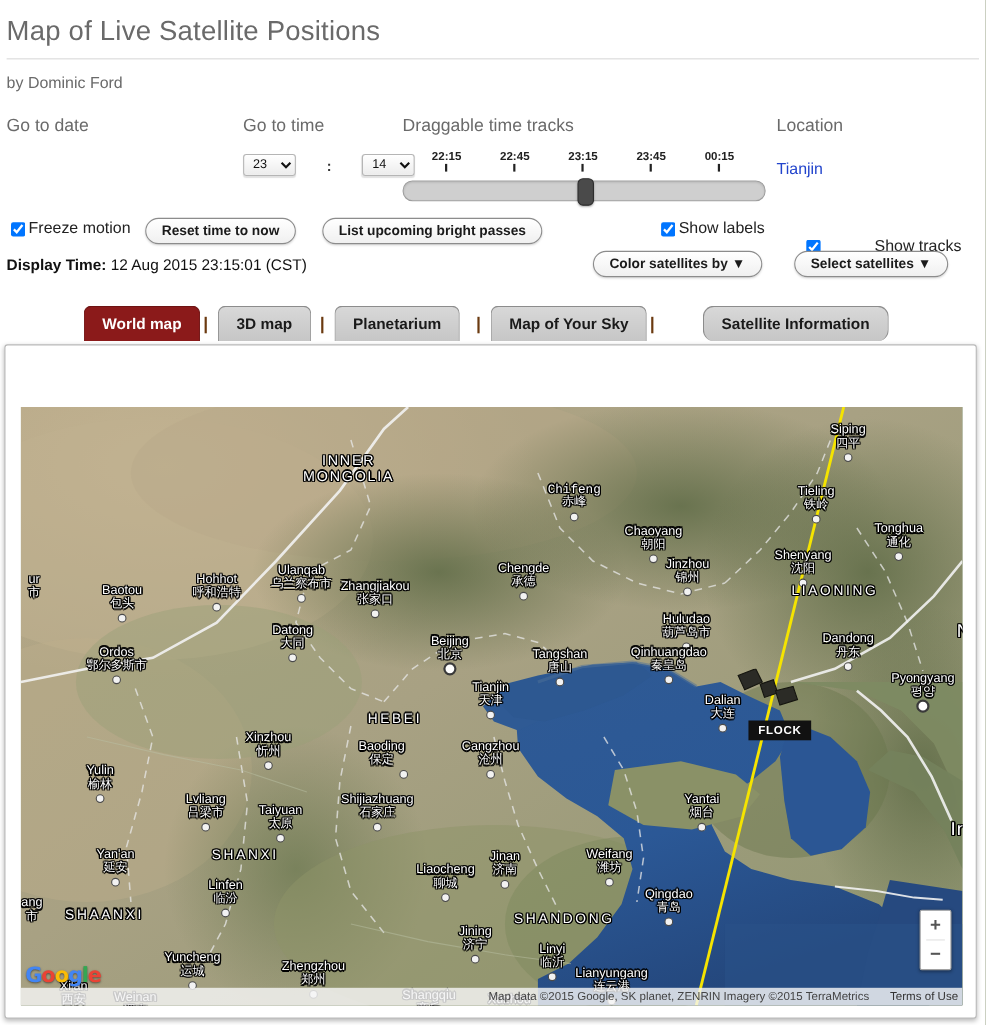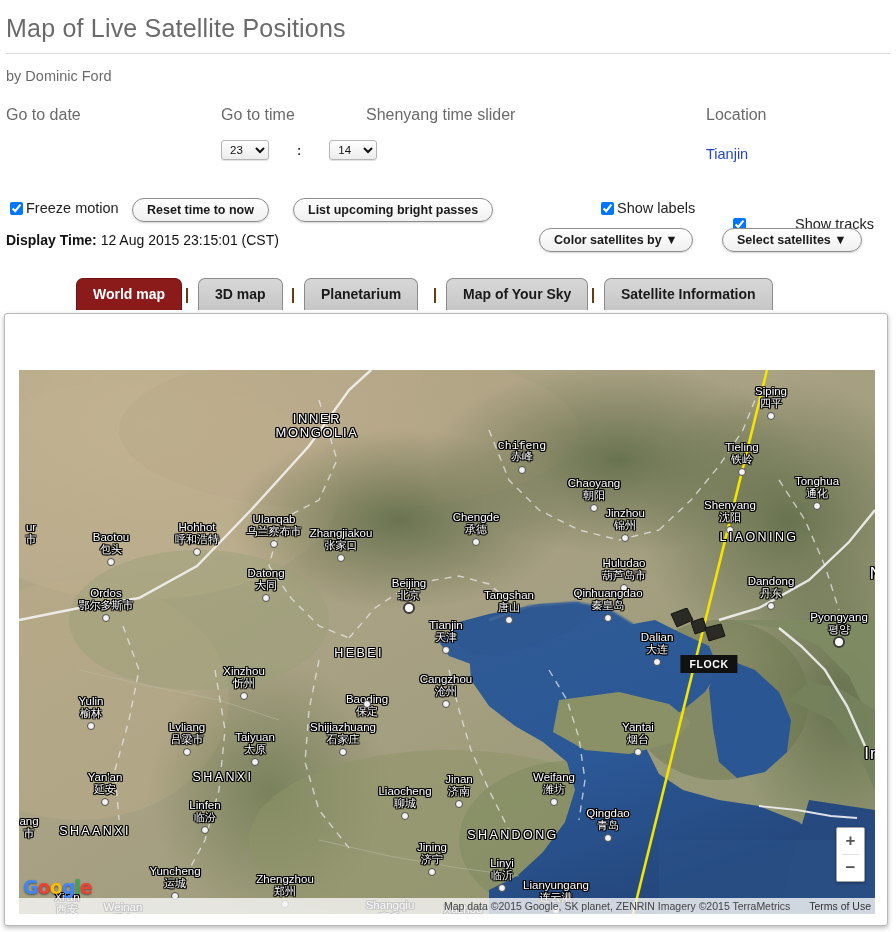--- a/index.html
+++ b/index.html
@@ -191,21 +191,48 @@
 
   <div class="ctl-label" style="left:6px;top:0;">Go to date</div>
 
   <div class="ctl-label" style="left:221px;top:0;">Go to time</div>
   <div class="ctl-row" style="left:221px;display:flex;align-items:center;gap:24px;">
     <select class="mini" style="width:48px;"><option>23</option></select>
     <span class="colon">:</span>
     <select class="mini" style="width:48px;"><option>14</option></select>
   </div>
 
-  <div class="ctl-label" style="left:366px;top:0;">Shenyang time slider</div>
+  <div class="ctl-label" style="left:366px;top:0;">Draggable time tracks</div>
+  <div class="slider-wrap">
+    <div class="slider-ticks" id="slider-ticks">
+        <div class="tick" style="left: 40px;">
+          <div class="tick-txt">22:15</div>
+          <div class="tick-mark"></div>
+        </div>
+        <div class="tick" style="left: 102px;">
+          <div class="tick-txt">22:45</div>
+          <div class="tick-mark"></div>
+        </div>
+        <div class="tick" style="left: 164px;">
+          <div class="tick-txt">23:15</div>
+          <div class="tick-mark"></div>
+        </div>
+        <div class="tick" style="left: 226px;">
+          <div class="tick-txt">23:45</div>
+          <div class="tick-mark"></div>
+        </div>
+        <div class="tick" style="left: 288px;">
+          <div class="tick-txt">00:15</div>
+          <div class="tick-mark"></div>
+        </div>
+      </div>
+    <div class="slider-track">
+      <div class="slider-handle" style="left:158px;"></div>
+    </div>
+  </div>
 
   <div class="ctl-label" style="left:706px;top:0;">Location</div>
 </div>
 <div class="loc-link">Tianjin</div>
 
 <div class="row2">
   <label class="cbx" style="left:10px;top:8px;">
     <input type="checkbox" checked="" style="">
     <span>Freeze motion</span>
   </label>
@@ -233,21 +260,21 @@
 
 <div class="tabbar" id="tabbar">
     <div class="tab active" style="left: 76px;">World map</div>
     <div class="tab-sep" style="left: 186px;"></div>
     <div class="tab" style="left: 198px;">3D map</div>
     <div class="tab-sep" style="left: 292px;"></div>
     <div class="tab" style="left: 304px;">Planetarium</div>
     <div class="tab-sep" style="left: 434px;"></div>
     <div class="tab" style="left: 446px;">Map of Your Sky</div>
     <div class="tab-sep" style="left: 592px;"></div>
-    <div class="tab" style="left: 604px;">Satellite Information</div>
+    <div class="tab" style="left: 639px; border-radius: 10px;">Satellite Information</div>
   </div>
 
 <div class="panel">
 
 
   <div class="map" id="map">
 
     <svg width="856" height="544">
       <defs>
         <linearGradient id="landA" x1="0" y1="0" x2="1" y2="1">
@@ -392,21 +419,21 @@
         <div class="mlabel" style="left: 589px; top: 218px;">Qinhuangdao<span class="cn">秦皇岛</span></div>
         <div class="citydot" style="left: 589px; top: 248px;"></div>
         <div class="mlabel" style="left: 820px; top: 242px;">Pyongyang<span class="cn">평양</span></div>
         <div class="citydot cap" style="left: 820px; top: 272px;"></div>
         <div class="mlabel" style="left: 427px; top: 250px;">Tianjin<span class="cn">天津</span></div>
         <div class="citydot" style="left: 427px; top: 280px;"></div>
         <div class="mlabel" style="left: 638px; top: 262px;">Dalian<span class="cn">大连</span></div>
         <div class="citydot" style="left: 638px; top: 292px;"></div>
         <div class="mlabel" style="left: 225px; top: 296px;">Xinzhou<span class="cn">忻州</span></div>
         <div class="citydot" style="left: 225px; top: 326px;"></div>
-        <div class="mlabel" style="left: 348px; top: 304px; margin-top: 20px;">Baoding<span class="cn">保定</span></div>
+        <div class="mlabel" style="left: 328px; top: 304px;">Baoding<span class="cn">保定</span></div>
         <div class="citydot" style="left: 348px; top: 334px;"></div>
         <div class="mlabel" style="left: 427px; top: 304px;">Cangzhou<span class="cn">沧州</span></div>
         <div class="citydot" style="left: 427px; top: 334px;"></div>
         <div class="mlabel" style="left: 72px; top: 326px;">Yulin<span class="cn">榆林</span></div>
         <div class="citydot" style="left: 72px; top: 356px;"></div>
         <div class="mlabel" style="left: 168px; top: 352px;">Lvliang<span class="cn">吕梁市</span></div>
         <div class="citydot" style="left: 168px; top: 382px;"></div>
         <div class="mlabel" style="left: 236px; top: 362px;">Taiyuan<span class="cn">太原</span></div>
         <div class="citydot" style="left: 236px; top: 392px;"></div>
         <div class="mlabel" style="left: 324px; top: 352px;">Shijiazhuang<span class="cn">石家庄</span></div>

